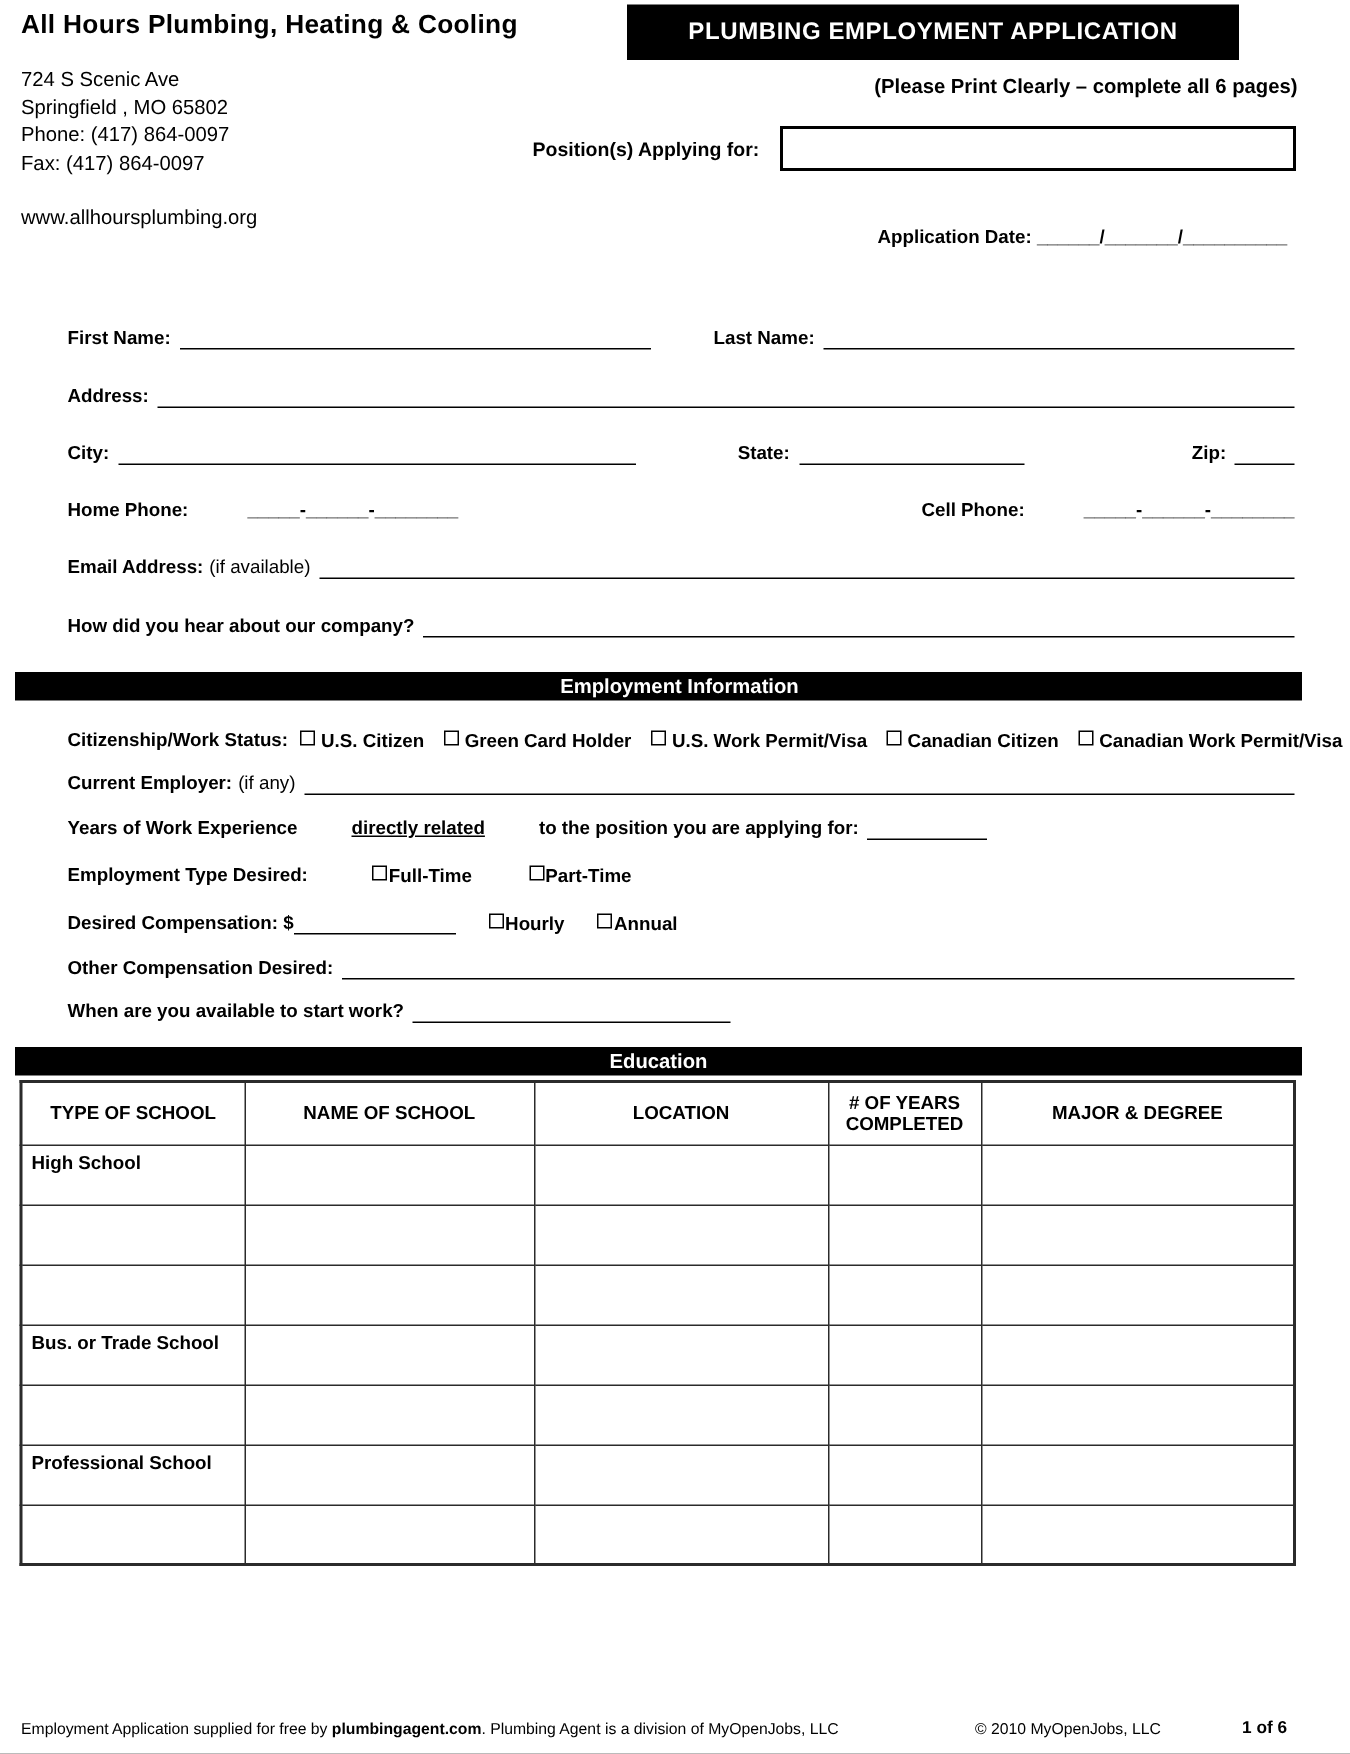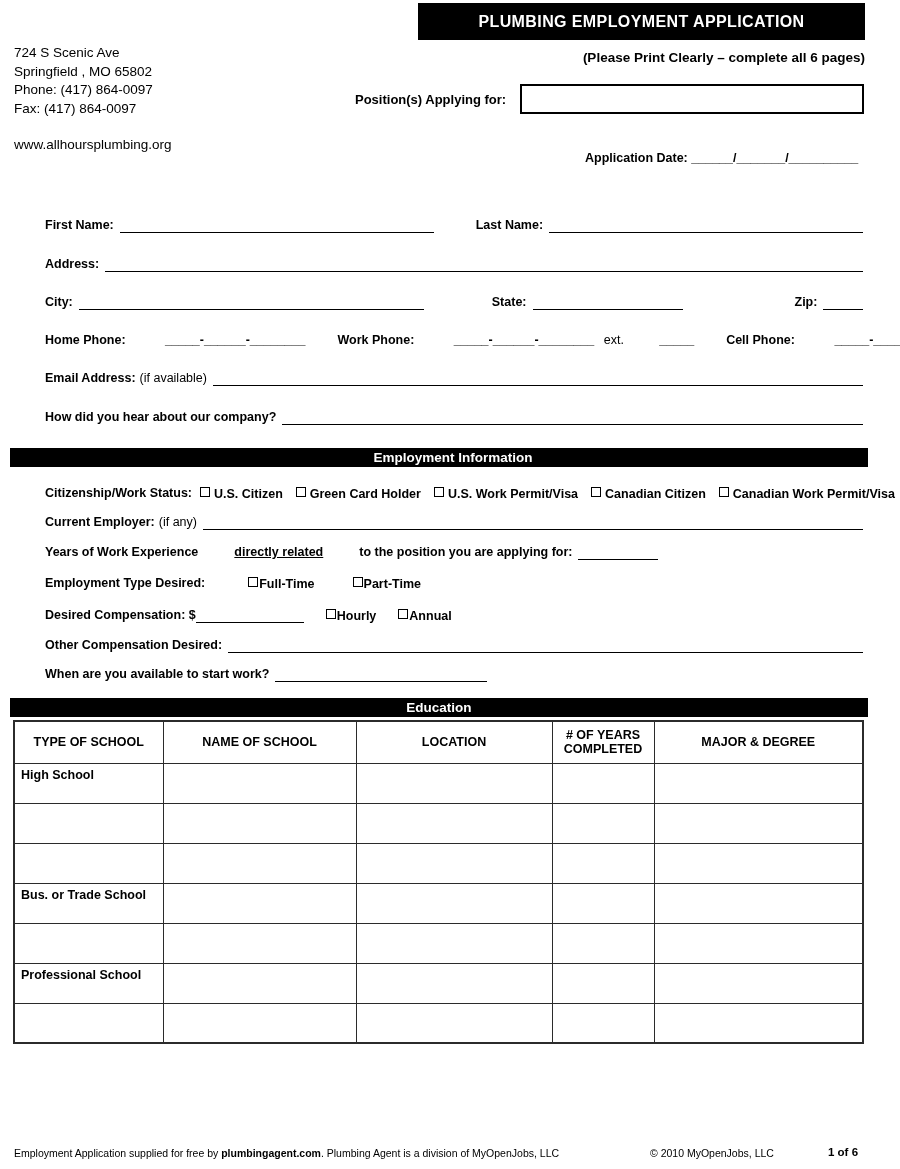--- a/index.html
+++ b/index.html
@@ -9,21 +9,21 @@
     background:#ffffff; color:#000;
     font-family:"Liberation Sans","DejaVu Sans",sans-serif;
     overflow:hidden;
   }
   .abs { position:absolute; }
   .b { font-weight:bold; }
   .company-name { left:14px; top:6px; font-size:17.5px; font-weight:bold; letter-spacing:.2px; }
   .company-addr { left:14px; top:44px; font-size:13.5px; line-height:18.5px; }
   .website { left:14px; top:137px; font-size:13.5px; }
   .title-banner {
-    left:418px; top:3px; width:447px; height:37px; background:#000;
+    left:418px; top:3px; width:408px; height:37px; background:#000;
     color:#fff; font-weight:bold; font-size:16px; letter-spacing:.4px;
     display:flex; align-items:center; justify-content:center;
   }
   .print-notice { top:50px; right:35px; font-size:13.5px; font-weight:bold; }
   .positions-label { left:355px; top:92px; font-size:13px; font-weight:bold; }
   .positions-box { left:520px; top:84px; width:344px; height:30px; border:2px solid #000; background:#fff; }
   .app-date { left:585px; top:151px; font-size:12.5px; font-weight:bold; white-space:nowrap; }
   .banner {
     left:10px; width:858px; height:19px; background:#000; color:#fff;
     font-size:13.5px; font-weight:bold; text-align:center; line-height:19px;
@@ -54,20 +54,21 @@
   .footer { top:1147px; left:0; width:900px; font-size:10.5px; }
   .footer .left { position:absolute; left:14px; top:0; }
   .footer .copy { position:absolute; left:650px; top:0; }
   .footer .page-num { position:absolute; left:828px; top:-1px; font-weight:bold; font-size:11.5px; }
 </style>
 </head>
 <body>
 
 <div class="page">
 
+  <div class="abs company-name">All Hours Plumbing, Heating &amp; Cooling</div>
   <div class="abs company-addr">
     <div>724 S Scenic Ave</div>
     <div>Springfield , MO 65802</div>
     <div>Phone: (417) 864-0097</div>
     <div>Fax: (417) 864-0097</div>
   </div>
   <div class="abs website">www.allhoursplumbing.org</div>
 
   <div class="abs title-banner">PLUMBING EMPLOYMENT APPLICATION</div>
   <div class="abs print-notice">(Please Print Clearly – complete all 6 pages)</div>
@@ -99,26 +100,20 @@
     <span class="lbl" style="margin-left:36px;">State:</span>
     <span class="fill gap6" style="width:150px;"></span>
     <span class="lbl" style="margin-left:80px;">Zip:</span>
     <span class="fill grow gap6"></span>
   </div>
 
   <div class="row" style="top:331px; justify-content:space-between;">
     <span>
       <span class="lbl">Home Phone:</span>
       <span class="lbl gap4">_____-______-________</span>
-    </span>
-    <span>
-      <span class="lbl">Work Phone:</span>
-      <span class="lbl gap4">_____-______-________</span>
-      <span class="note gap6">ext.</span>
-      <span class="lbl">_____</span>
     </span>
     <span>
       <span class="lbl">Cell Phone:</span>
       <span class="lbl gap4">_____-______-________</span>
     </span>
   </div>
 
   <div class="row" style="top:369px;">
     <span class="lbl">Email Address:</span>
     <span class="note gap4">(if available)</span>

